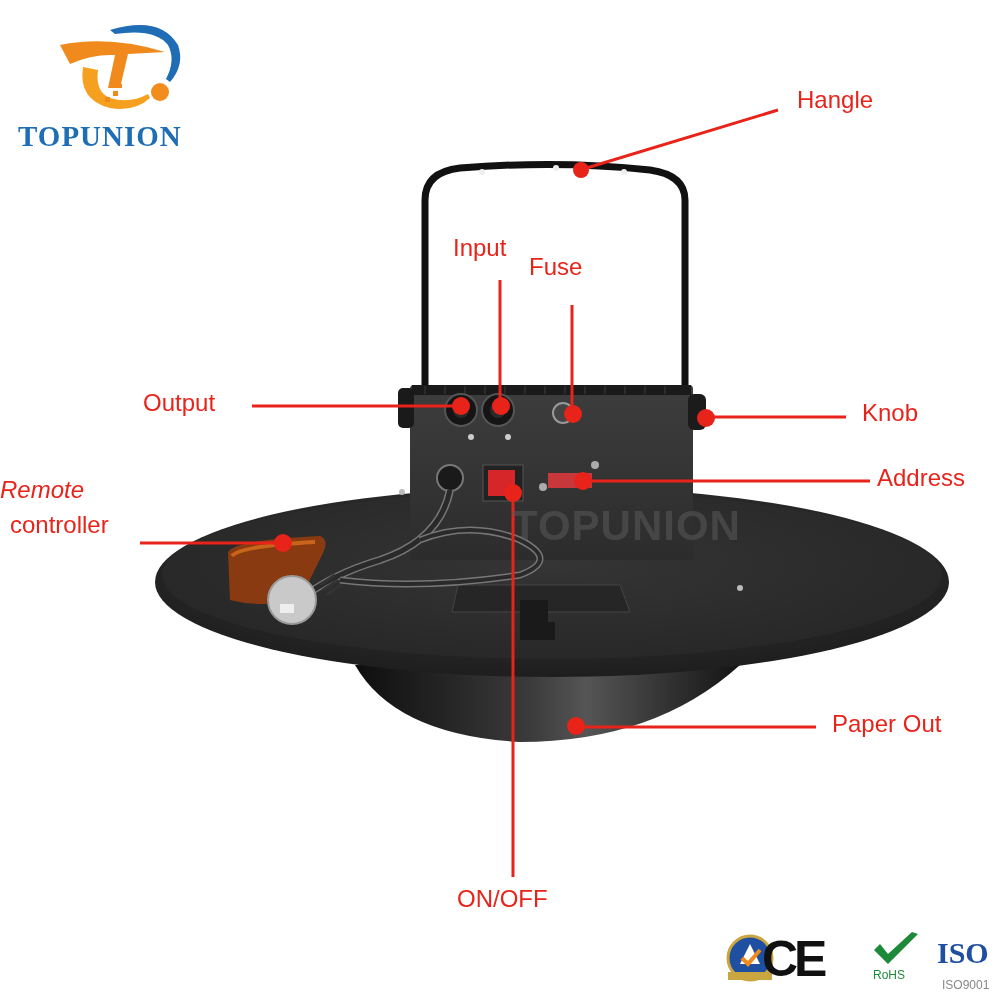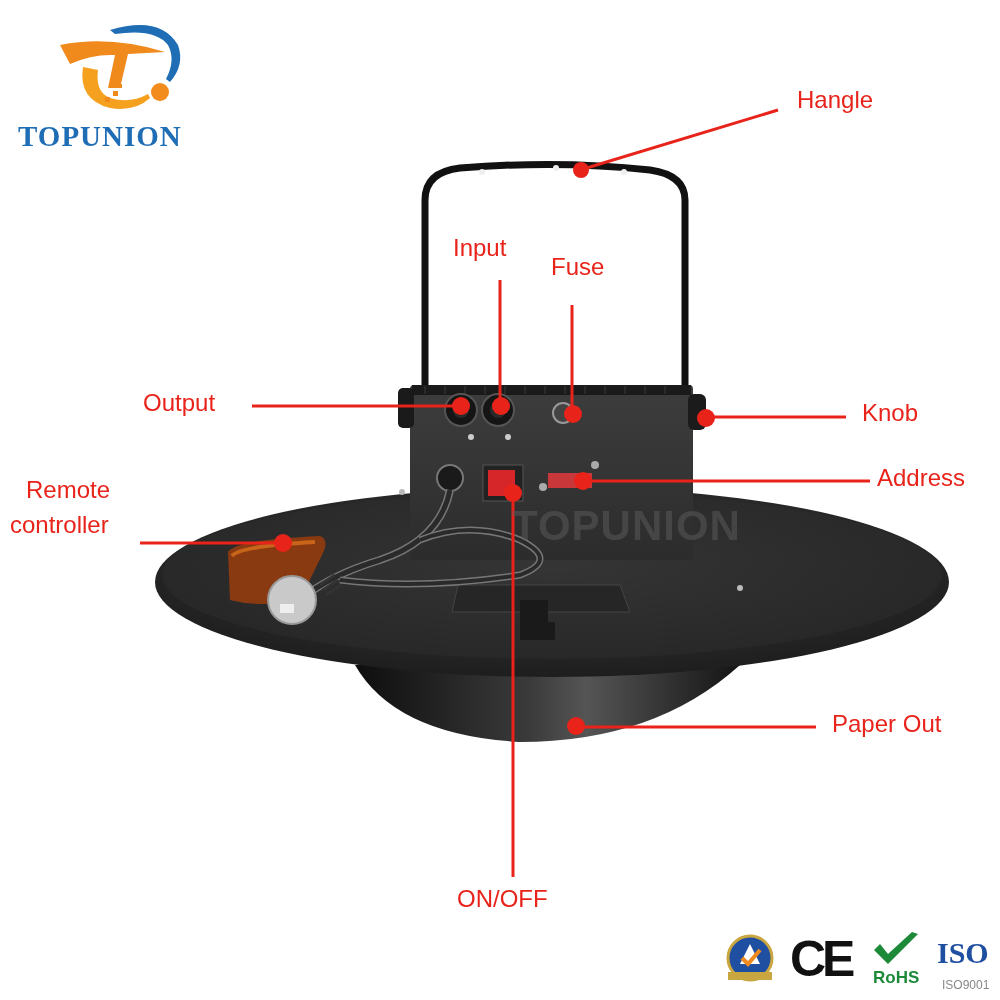--- a/index.html
+++ b/index.html
@@ -135,36 +135,36 @@
     <circle cx="283" cy="543" r="9"></circle>
     <circle cx="576" cy="726" r="9"></circle>
     <circle cx="513" cy="493" r="9"></circle>
   </g>
 </svg>
 
 <div class="watermark">TOPUNION</div>
 
 <div class="label" style="left:797px;top:88px;">Hangle</div>
 <div class="label" style="left:453px;top:236px;">Input</div>
-<div class="label" style="left:551px;top:255px;">Fuse</div>
+<div class="label" style="left:529px;top:255px;">Fuse</div>
 <div class="label" style="left:143px;top:391px;">Output</div>
 <div class="label" style="left:862px;top:401px;">Knob</div>
 <div class="label" style="left:877px;top:466px;">Address</div>
-<div class="label" style="left:26px;top:478px;">Remote</div>
+<div class="label" style="left:0;top:478px;font-style:italic;">Remote</div>
 <div class="label" style="left:10px;top:513px;">controller</div>
 <div class="label" style="left:832px;top:712px;text-align:center;">Paper Out</div>
 <div class="label" style="left:457px;top:887px;">ON/OFF</div>
 
 <div>
   <svg class="cert" style="left:720px;top:930px;" width="60" height="60" viewBox="0 0 60 60">
     <circle cx="30" cy="28" r="22" fill="#1f4fa0" stroke="#c9a640" stroke-width="3"></circle>
     <path d="M20 34 L30 14 L40 34 Z" fill="#ffffff"></path>
     <path d="M22 28 L28 34 L40 20" stroke="#f08a1c" stroke-width="4" fill="none"></path>
     <rect x="8" y="42" width="44" height="8" fill="#c9a640"></rect>
   </svg>
-  <div class="cert" style="left:790px;top:934px;font-size:50px;font-weight:bold;color:#111;font-family:'Liberation Sans',sans-serif;letter-spacing:-4px;line-height:1;">CE</div>
+  <div class="cert" style="left:762px;top:934px;font-size:50px;font-weight:bold;color:#111;font-family:'Liberation Sans',sans-serif;letter-spacing:-4px;line-height:1;">CE</div>
   <svg class="cert" style="left:868px;top:930px;" width="56" height="40" viewBox="0 0 56 40">
     <path d="M6 20 L20 34 L50 4 L44 2 L20 24 L12 14 Z" fill="#1d8a3a"></path>
   </svg>
-  <div class="cert" style="left:873px;top:968px;font-size:17px;font-weight:bold;color:#1d8a3a;">RoHS</div>
+  <div class="cert" style="left:873px;top:968px;font-size:12px;font-weight:normal;color:#1d8a3a;">RoHS</div>
   <div class="cert" style="left:937px;top:938px;font-size:30px;font-weight:bold;color:#1f4fa0;font-family:'Liberation Serif',serif;line-height:1;">ISO</div>
   <div class="cert" style="left:942px;top:978px;font-size:12px;color:#888;">ISO9001</div>
 </div>
 
 </body></html>

